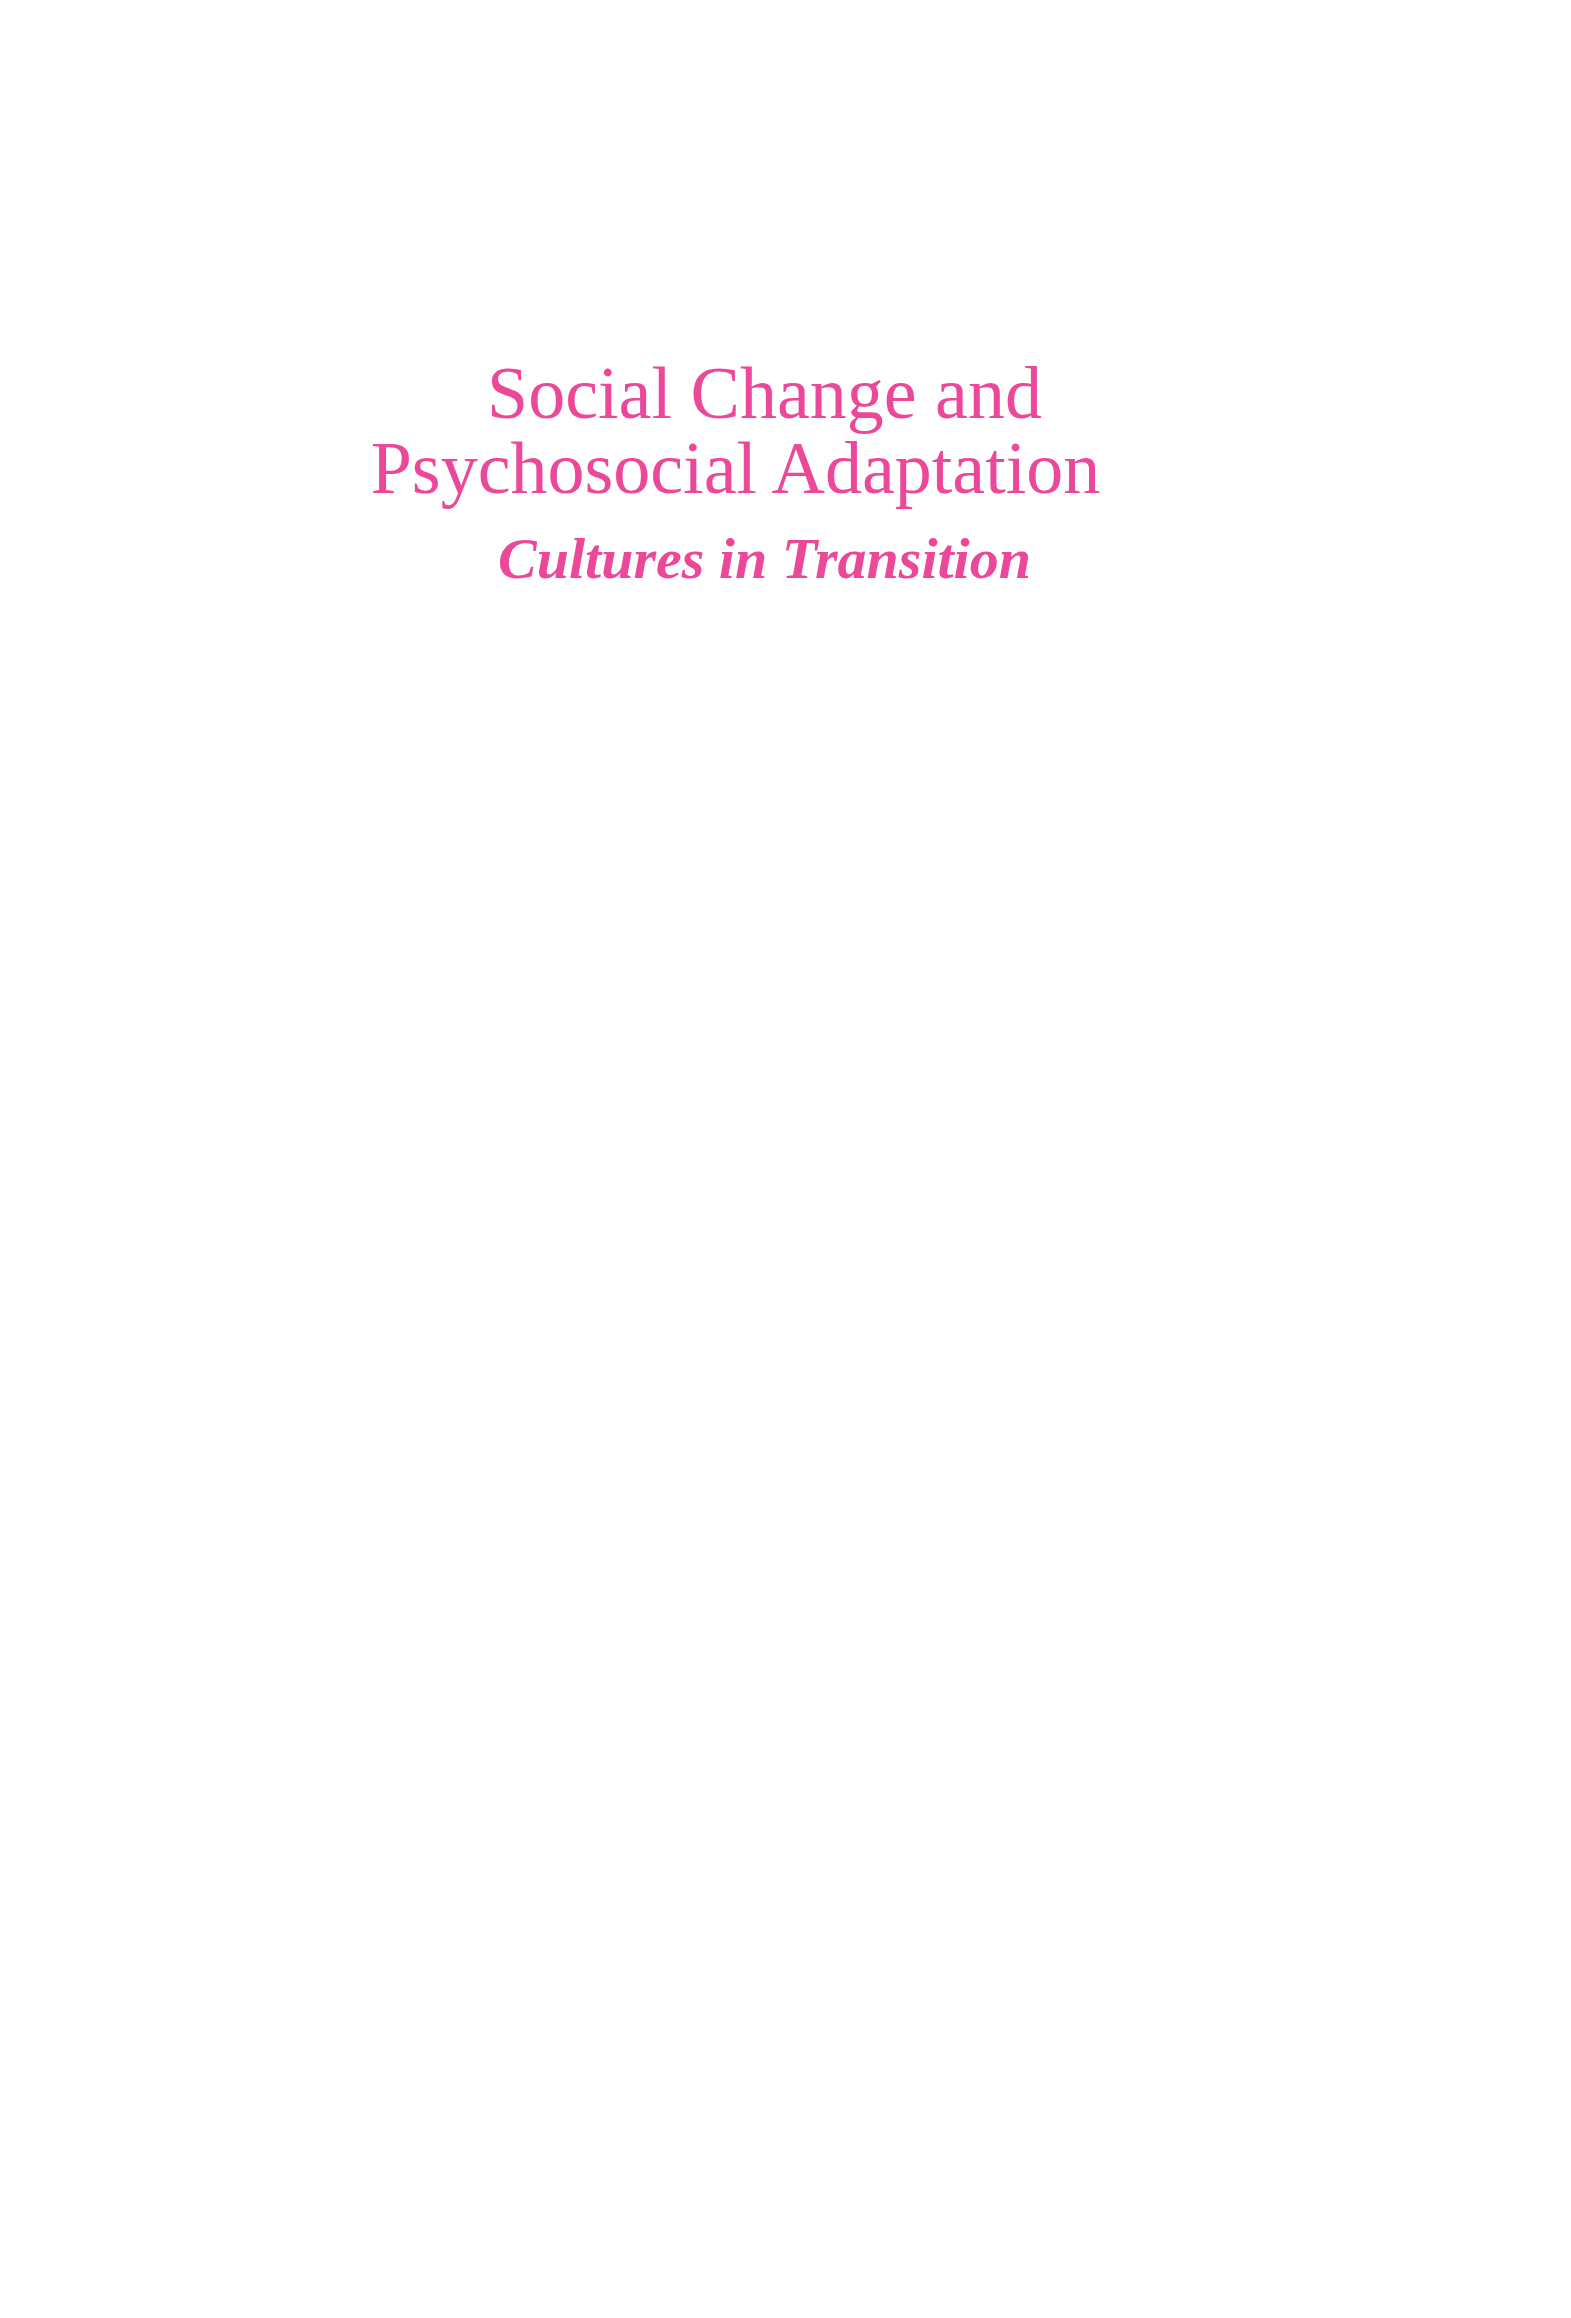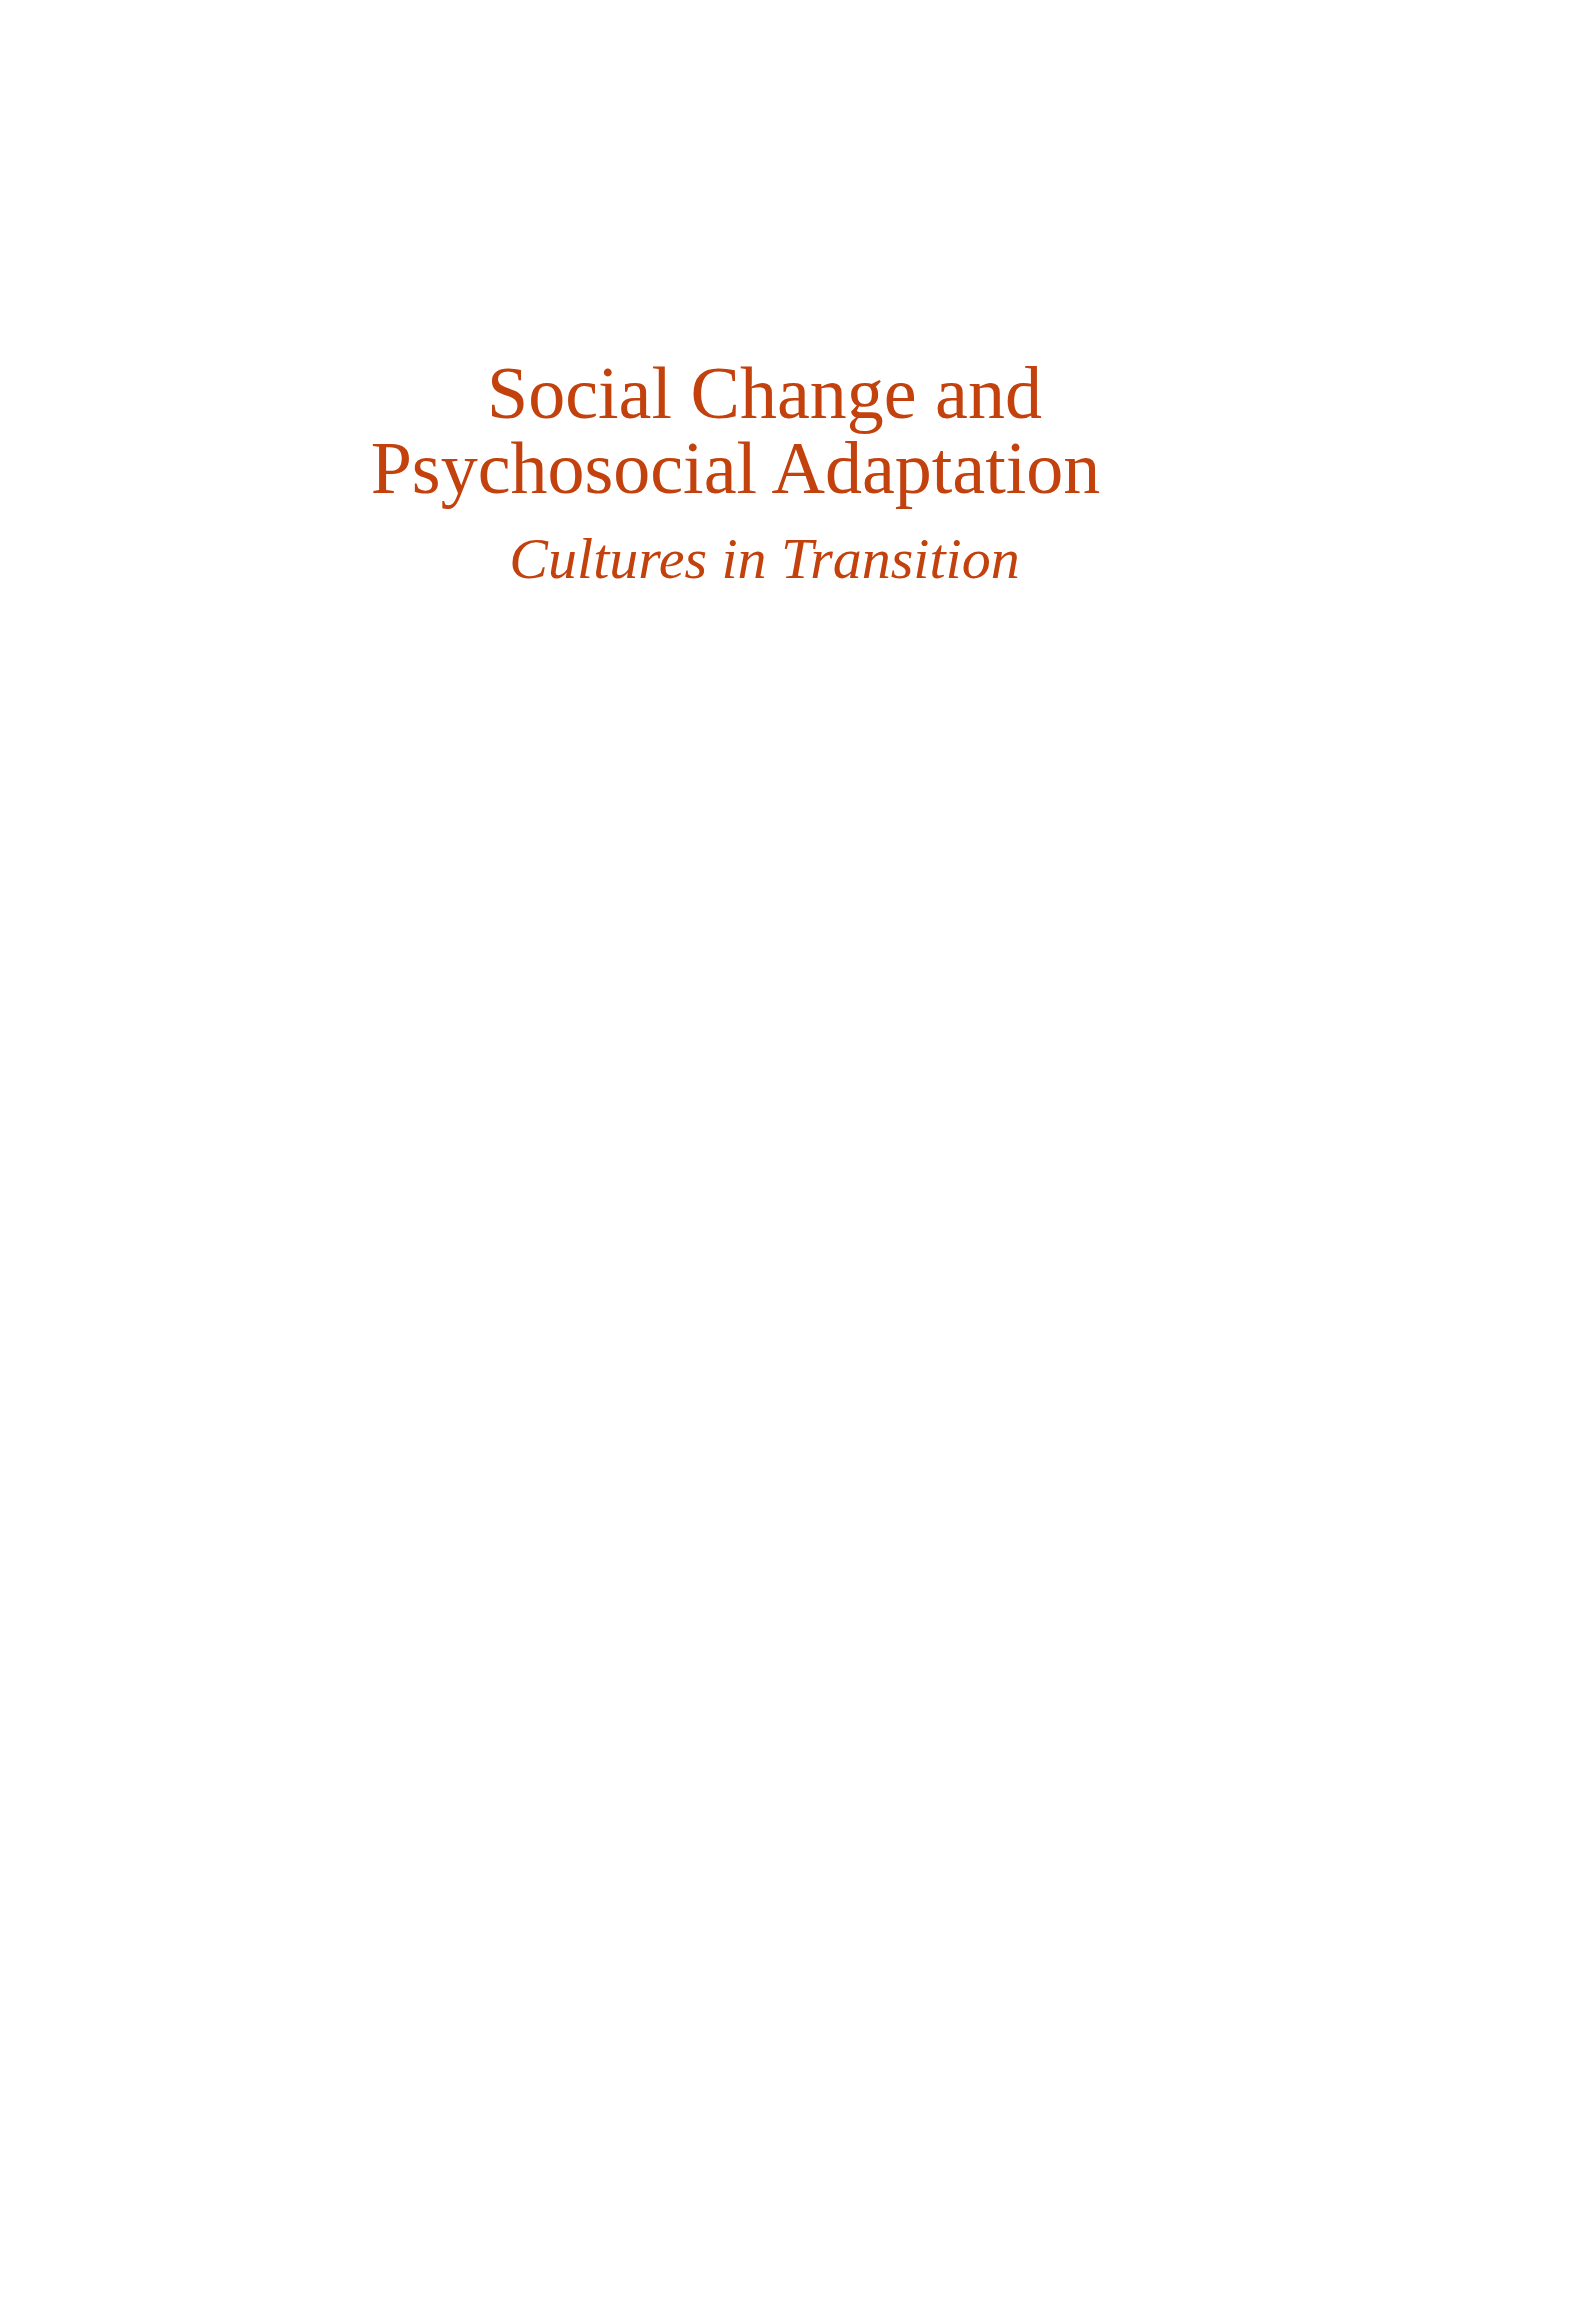--- a/index.html
+++ b/index.html
@@ -8,21 +8,21 @@
     padding: 0;
     background: #ffffff;
   }
   .page {
     position: relative;
     width: 1572px;
     height: 2319px;
     background: #ffffff;
     overflow: hidden;
     font-family: "Liberation Serif", serif;
-    color: #c2410c;
+    color: #ec4899;
   }
   
   .title-block {
     position: absolute;
     top: 356px;
     left: 271px;
     width: 987px;
     text-align: center;
   }
   .title-line {
@@ -35,21 +35,21 @@
   
   .title-line.shift-left {
     position: relative;
     left: -29px;
   }
   .subtitle {
     margin-top: 20.6px;
     font-size: 58px;
     line-height: 64px;
     font-style: italic;
-    font-weight: normal;
+    font-weight: bold;
     white-space: nowrap;
   }
 </style>
 </head>
 <body>
 
 <div class="page">
   <div class="title-block">
     <div class="title-line">Social Change and</div>
     <div class="title-line shift-left">Psychosocial Adaptation</div>

